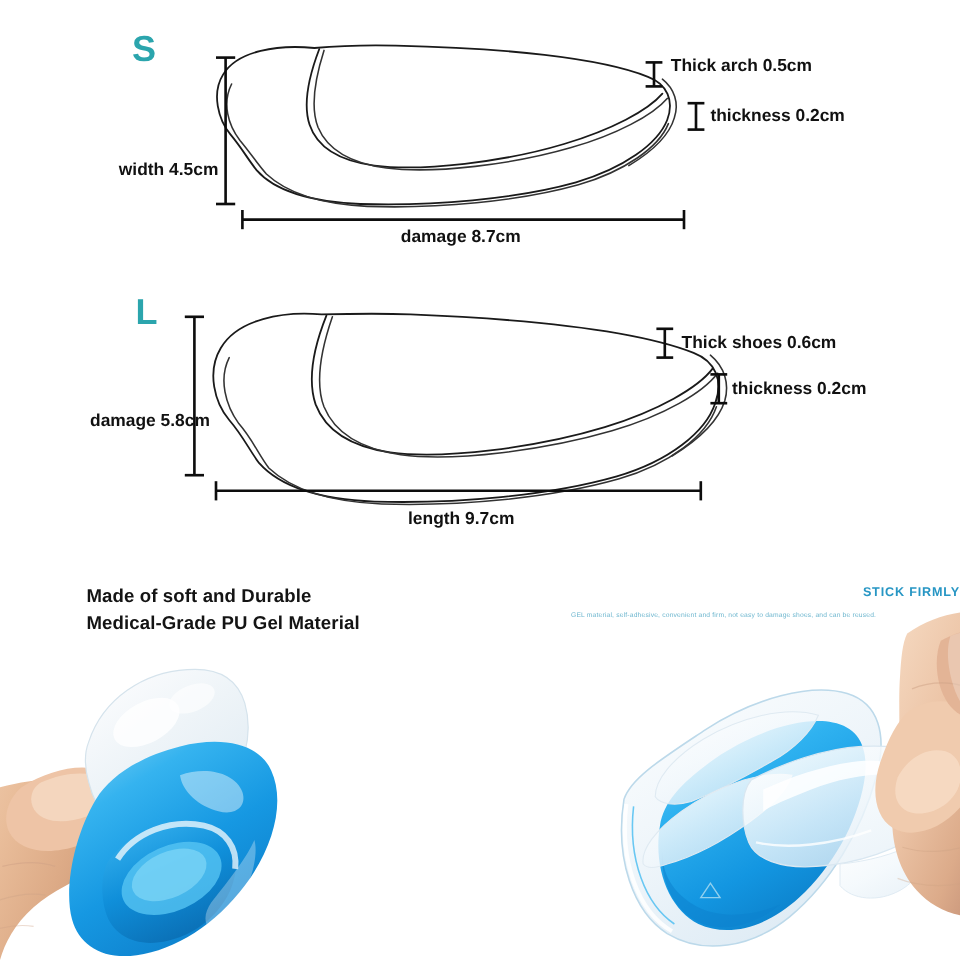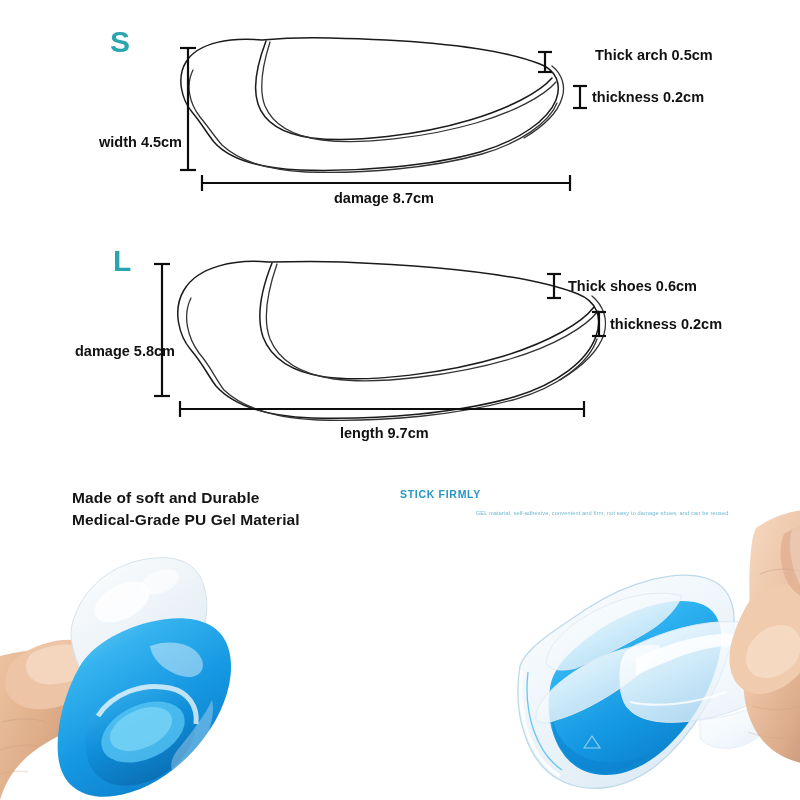--- a/index.html
+++ b/index.html
@@ -81,21 +81,21 @@
     font-weight: bold;
     color: #141414;
     line-height: 1.42;
     letter-spacing: 0.1px;
     font-family: "Liberation Sans", sans-serif;
   }
   .stick-title {
     position: absolute;
     left: 0; right: 0;
     top: 18px;
-    text-align: left;
+    text-align: right;
     font-size: 10.5px;
     font-weight: bold;
     letter-spacing: 0.7px;
     color: #2796c4;
     font-family: "Liberation Sans", sans-serif;
   }
   .stick-sub {
     position: absolute;
     left: 32px;
     right: 26px;
@@ -252,21 +252,21 @@
       <g>
         <line class="dimline" x1="599" y1="312" x2="599" y2="336"></line>
         <line class="tick" x1="592" y1="312" x2="606" y2="312"></line>
         <line class="tick" x1="592" y1="336" x2="606" y2="336"></line>
       </g>
     </svg>
 
     <div class="size-letter" style="left:110px; top:27px;">S</div>
     <div class="dim-label" style="left:99px; top:103px;margin-top:32px;">width 4.5cm</div>
     <div class="dim-label" style="left:334px; top:191px;">damage  8.7cm</div>
-    <div class="dim-label" style="left:559px; top:48px;margin-left:36px;">Thick arch  0.5cm</div>
+    <div class="dim-label" style="left:559px; top:48px;">Thick arch  0.5cm</div>
     <div class="dim-label" style="left:592px; top:90px;">thickness  0.2cm</div>
 
     <div class="size-letter" style="left:113px; top:246px;">L</div>
     <div class="dim-label" style="left:75px; top:344px;">damage 5.8cm</div>
     <div class="dim-label" style="left:340px; top:426px;">length  9.7cm</div>
     <div class="dim-label" style="left:568px; top:279px;">Thick shoes  0.6cm</div>
     <div class="dim-label" style="left:610px; top:317px;">thickness  0.2cm</div>
   </div>
 
   <div class="photo-band">

